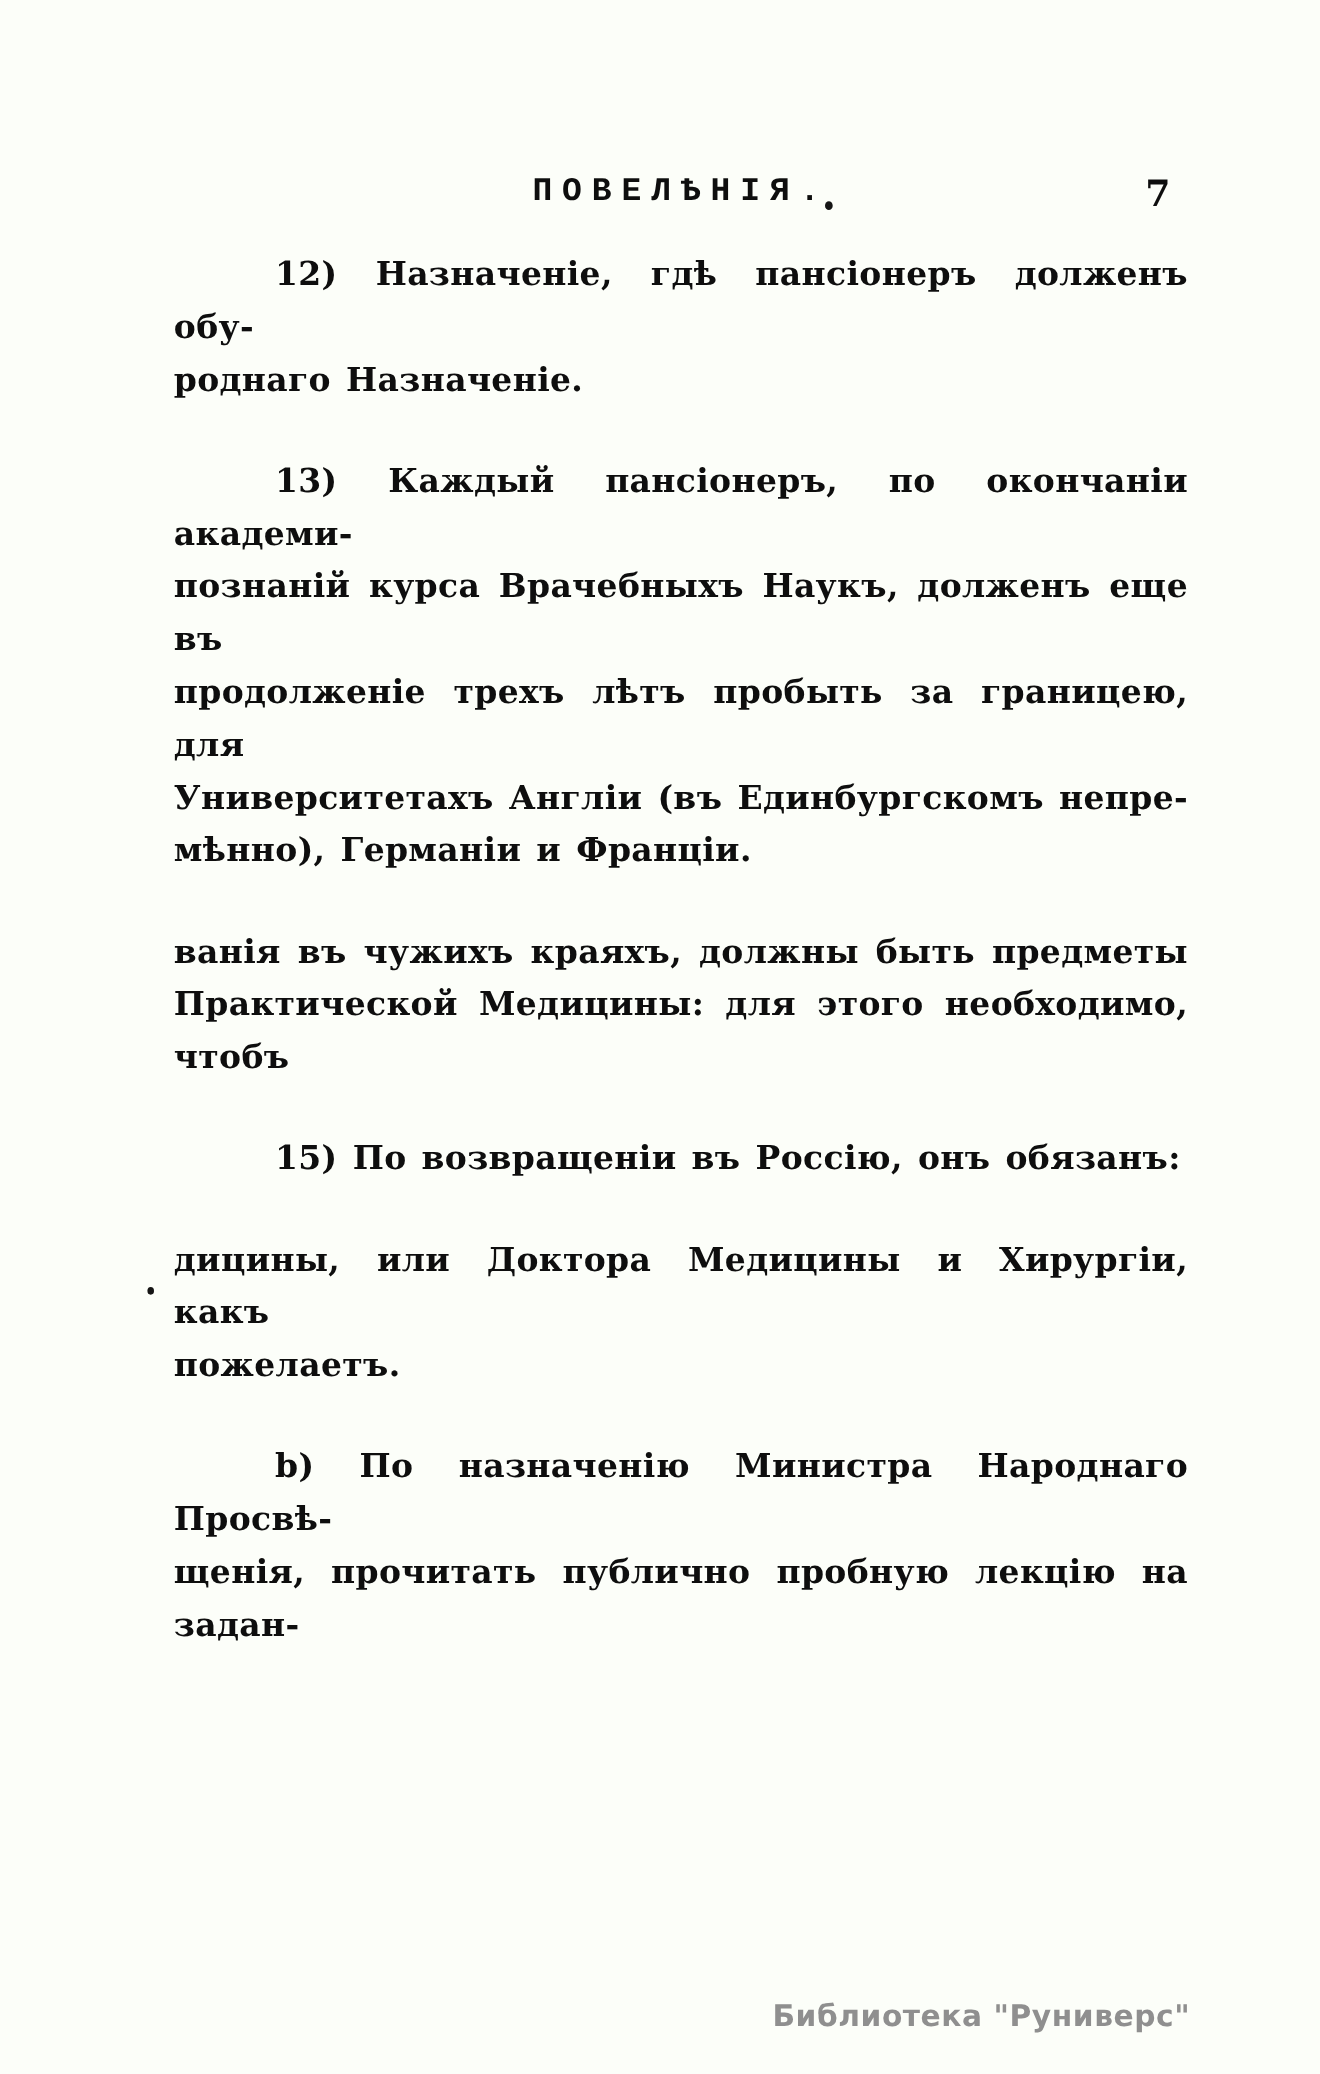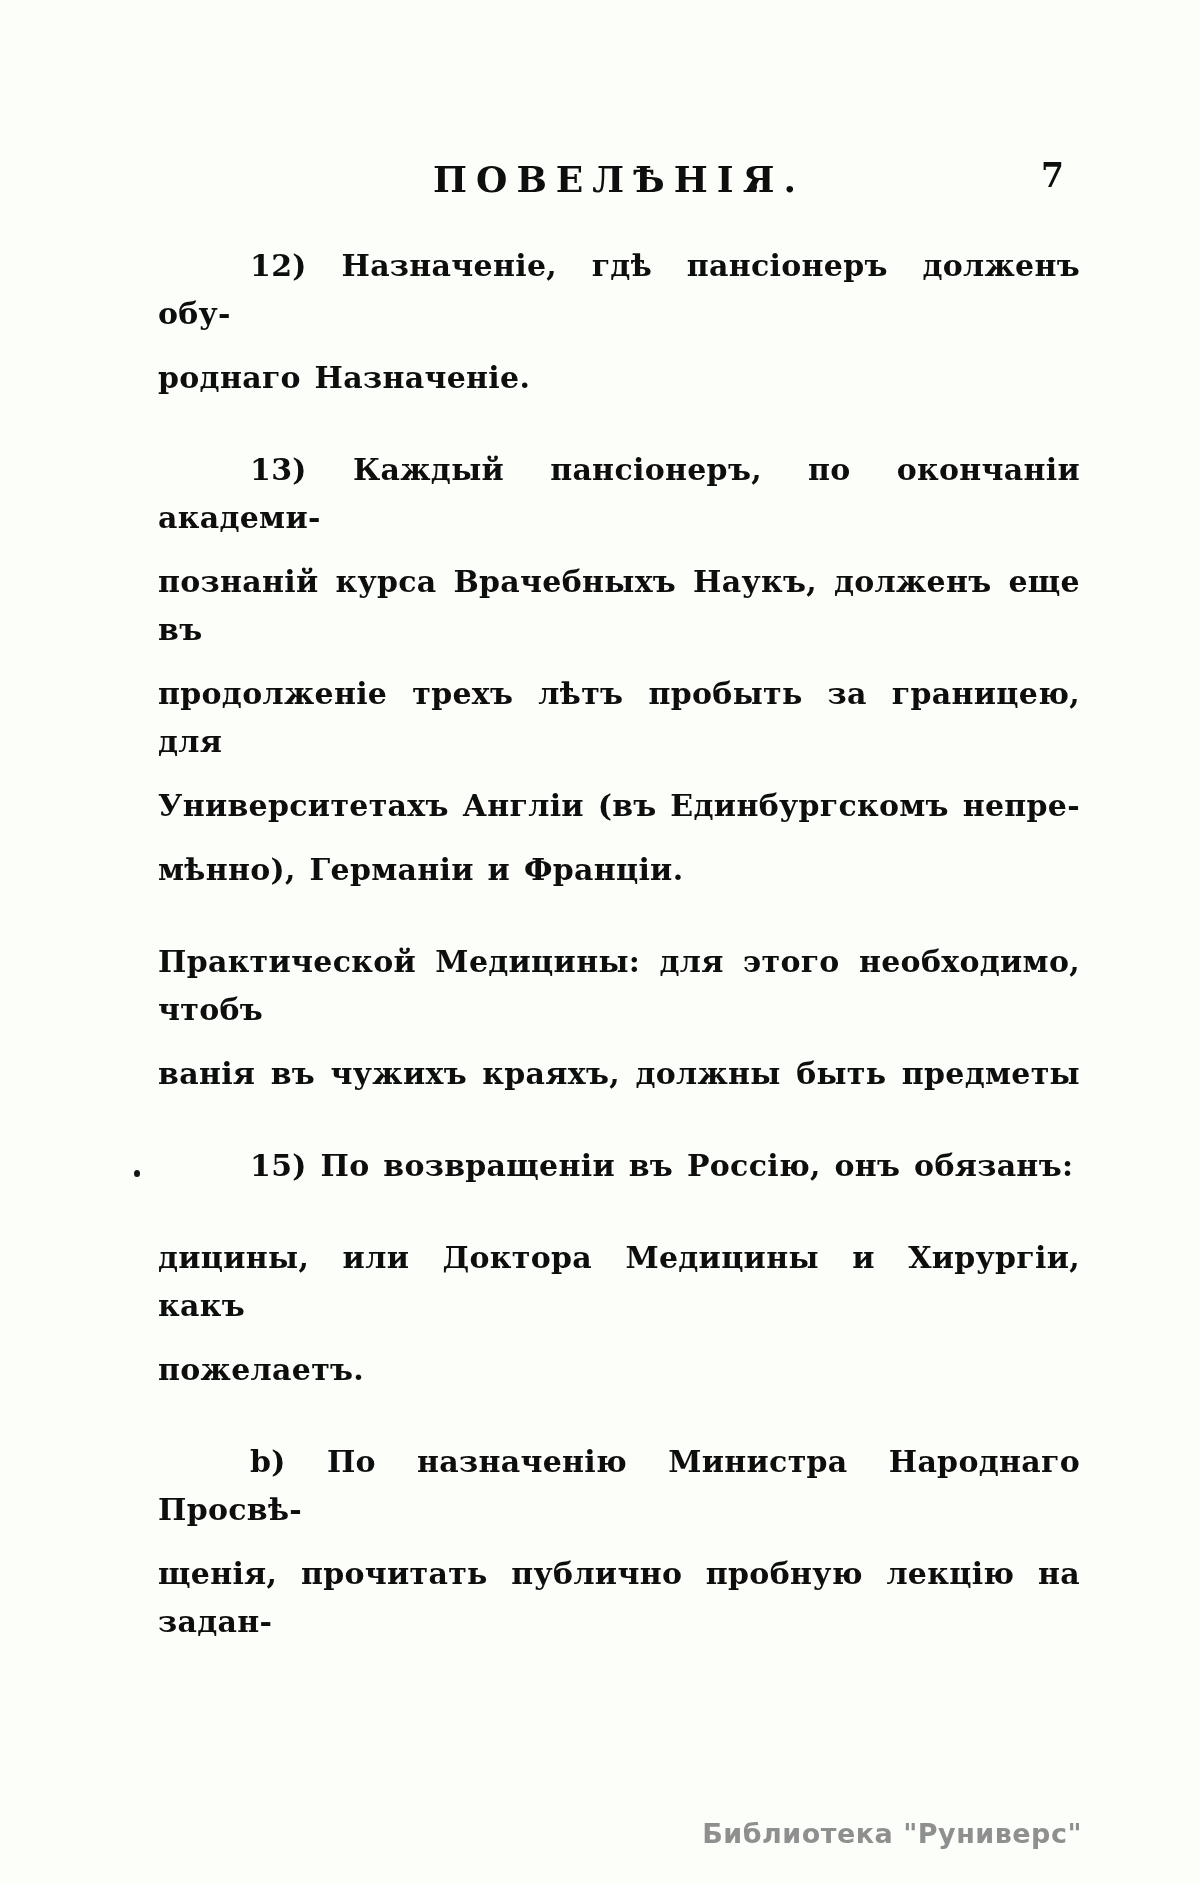--- a/index.html
+++ b/index.html
@@ -20,24 +20,25 @@
   
   .page-header {
     position: absolute;
     left: 158px;
     top: 158px;
     width: 922px;
     height: 48px;
     text-align: center;
   }
   .running-title {
-    font-size: 36px;
+    font-size: 30px;
     font-weight: 700;
     letter-spacing: 9px;
     white-space: nowrap;
+    font-family: Liberation Mono, monospace;
   }
   .page-number {
     position: absolute;
     right: 16px;
     top: -2px;
     font-size: 33px;
     font-weight: 700;
   }
   
   .page-body {
@@ -51,21 +52,20 @@
   }
   .line {
     font-size: 30px;
     font-weight: 700;
     line-height: 48px;
     letter-spacing: 0.3px;
     word-spacing: 3px;
     white-space: normal;
     text-align: justify;
     text-align-last: justify;
-    margin-top: 16px;
   }
   .line.first {
     text-indent: 92px;
   }
   .line.last {
     text-align-last: left;
   }
   
   .speck {
     position: absolute;
@@ -105,22 +105,22 @@
         <div class="line last">роднаго Назначеніе.</div>
       </div>
       <div class="para">
         <div class="line first">13) Каждый пансіонеръ, по окончаніи академи-</div>
         <div class="line">познаній курса Врачебныхъ Наукъ, долженъ еще въ</div>
         <div class="line">продолженіе трехъ лѣтъ пробыть за границею, для</div>
         <div class="line">Университетахъ Англіи (въ Единбургскомъ непре-</div>
         <div class="line last">мѣнно), Германіи и Франціи.</div>
       </div>
       <div class="para">
+        <div class="line">ванія въ чужихъ краяхъ, должны быть предметы</div>
         <div class="line">Практической Медицины: для этого необходимо, чтобъ</div>
-        <div class="line">ванія въ чужихъ краяхъ, должны быть предметы</div>
       </div>
       <div class="para">
         <div class="line first last">15) По возвращеніи въ Россію, онъ обязанъ:</div>
       </div>
       <div class="para">
         <div class="line">дицины, или Доктора Медицины и Хирургіи, какъ</div>
         <div class="line last">пожелаетъ.</div>
       </div>
       <div class="para">
         <div class="line first">b) По назначенію Министра Народнаго Просвѣ-</div>

